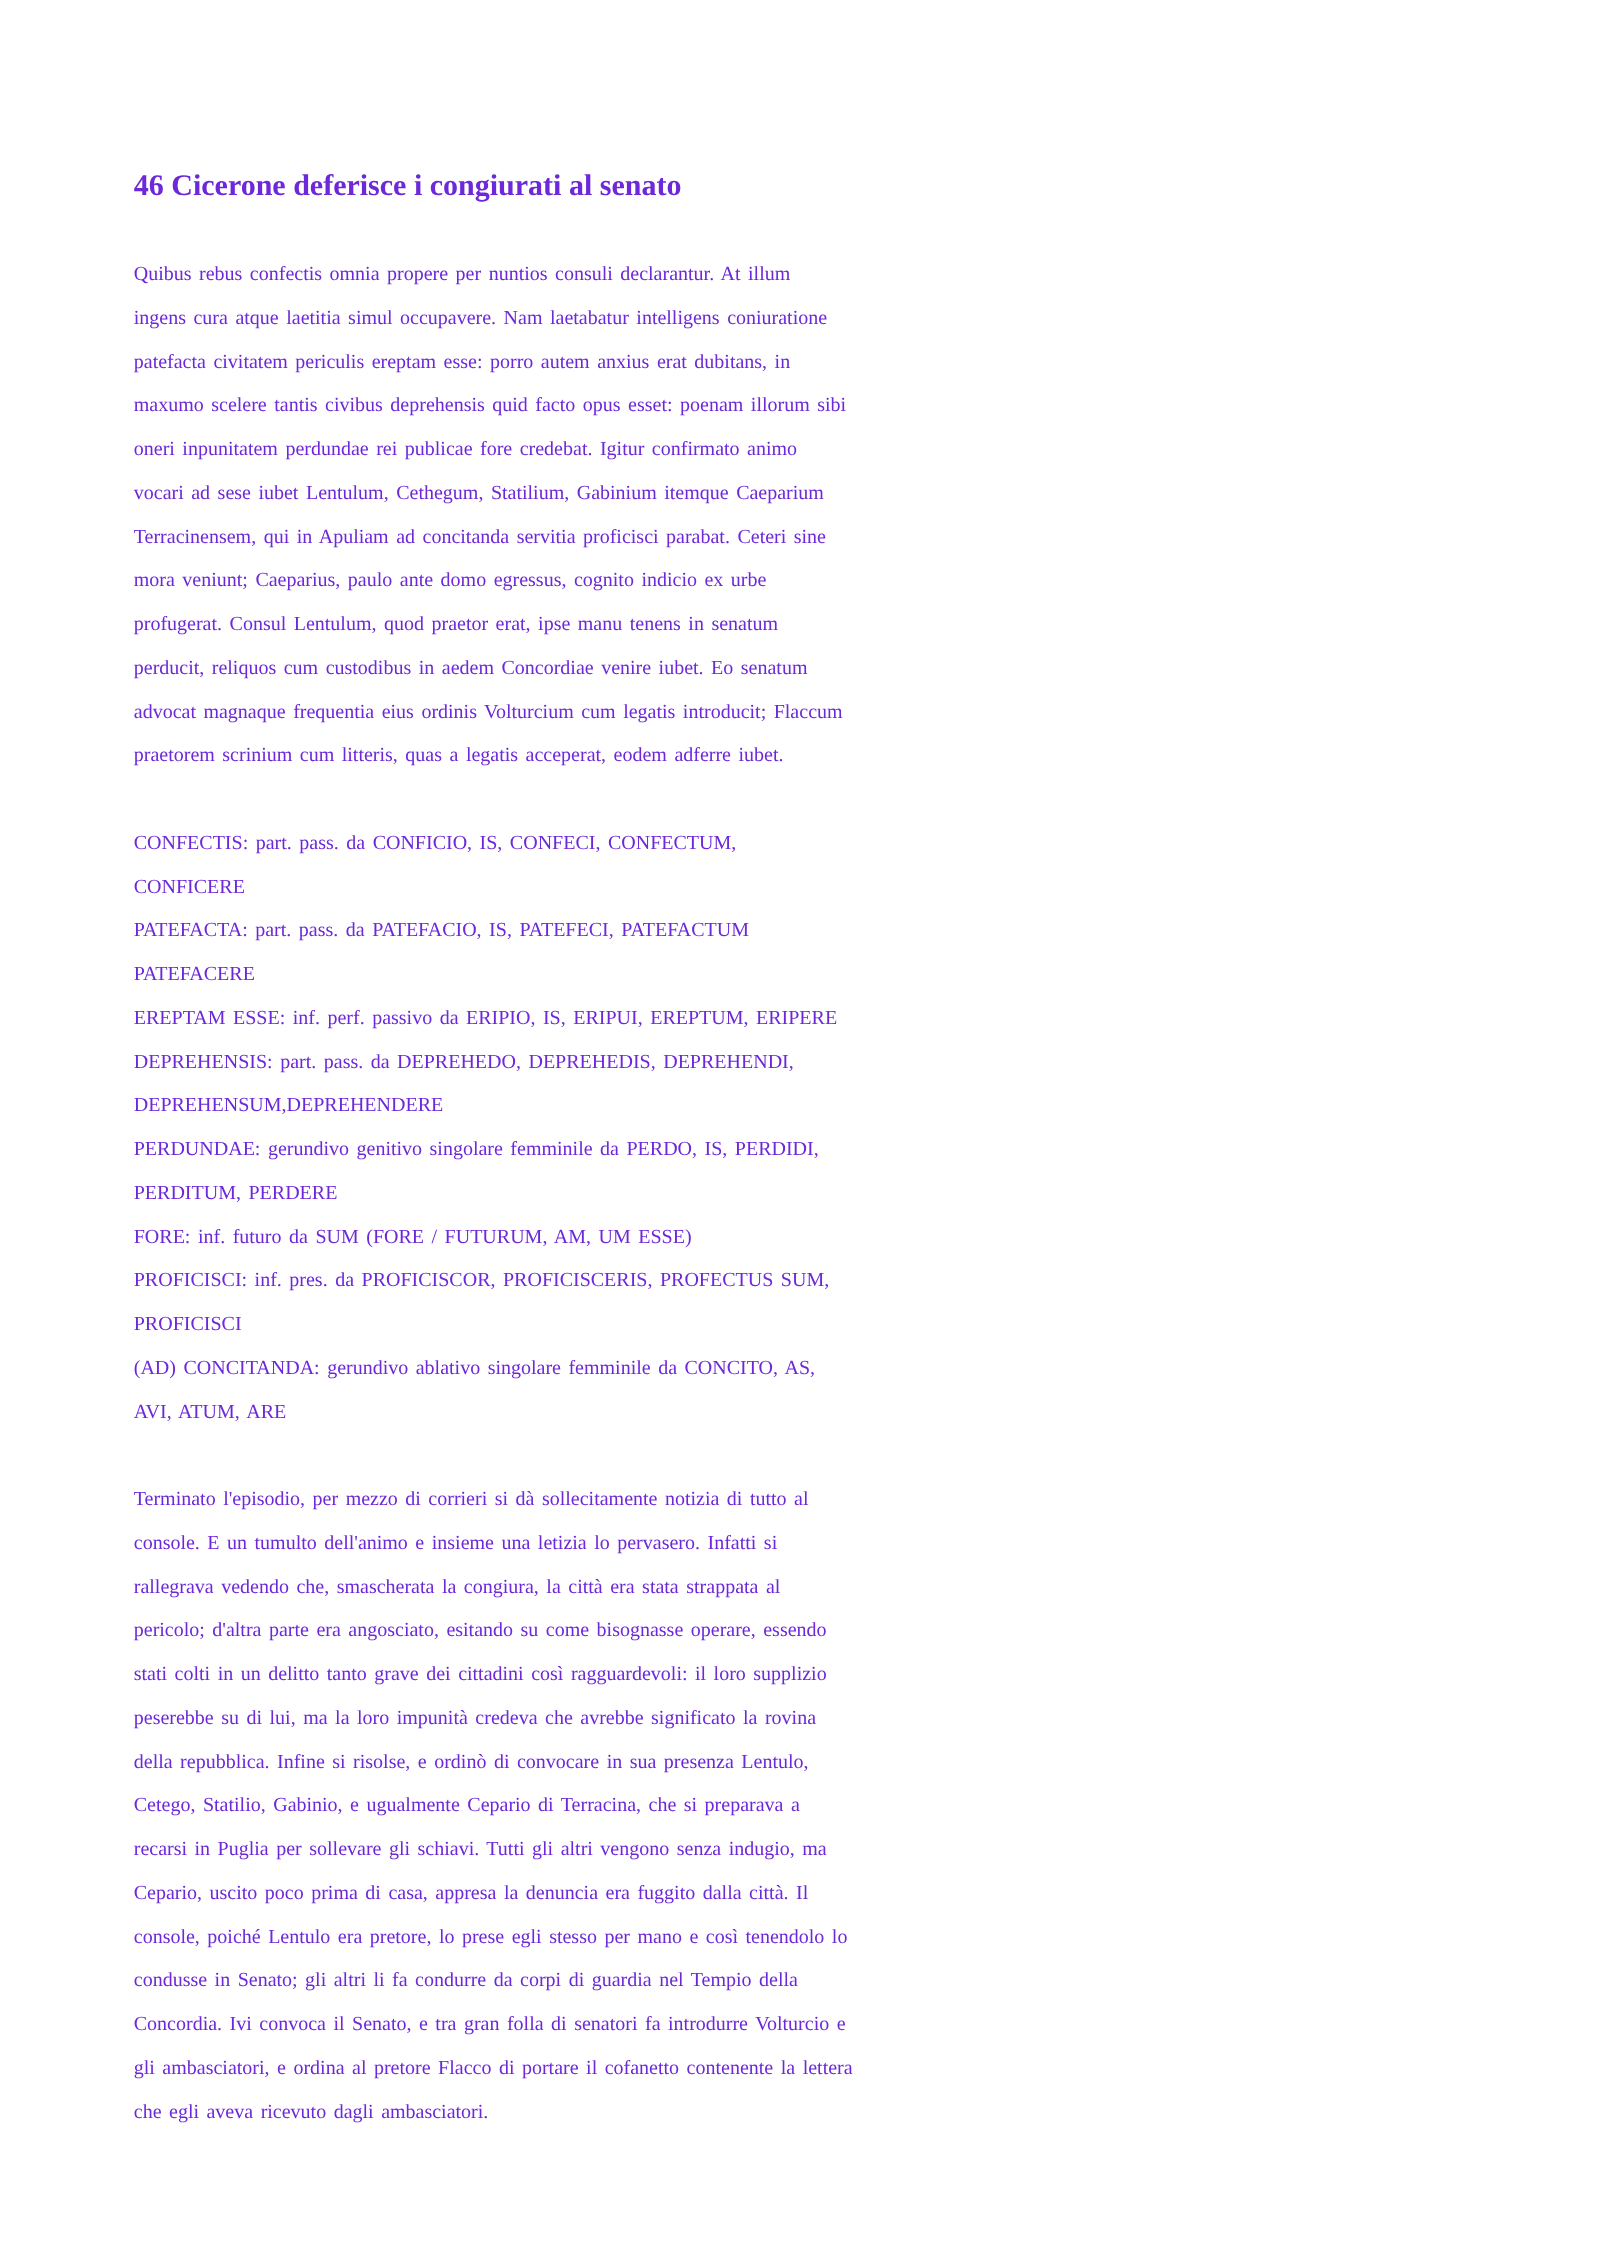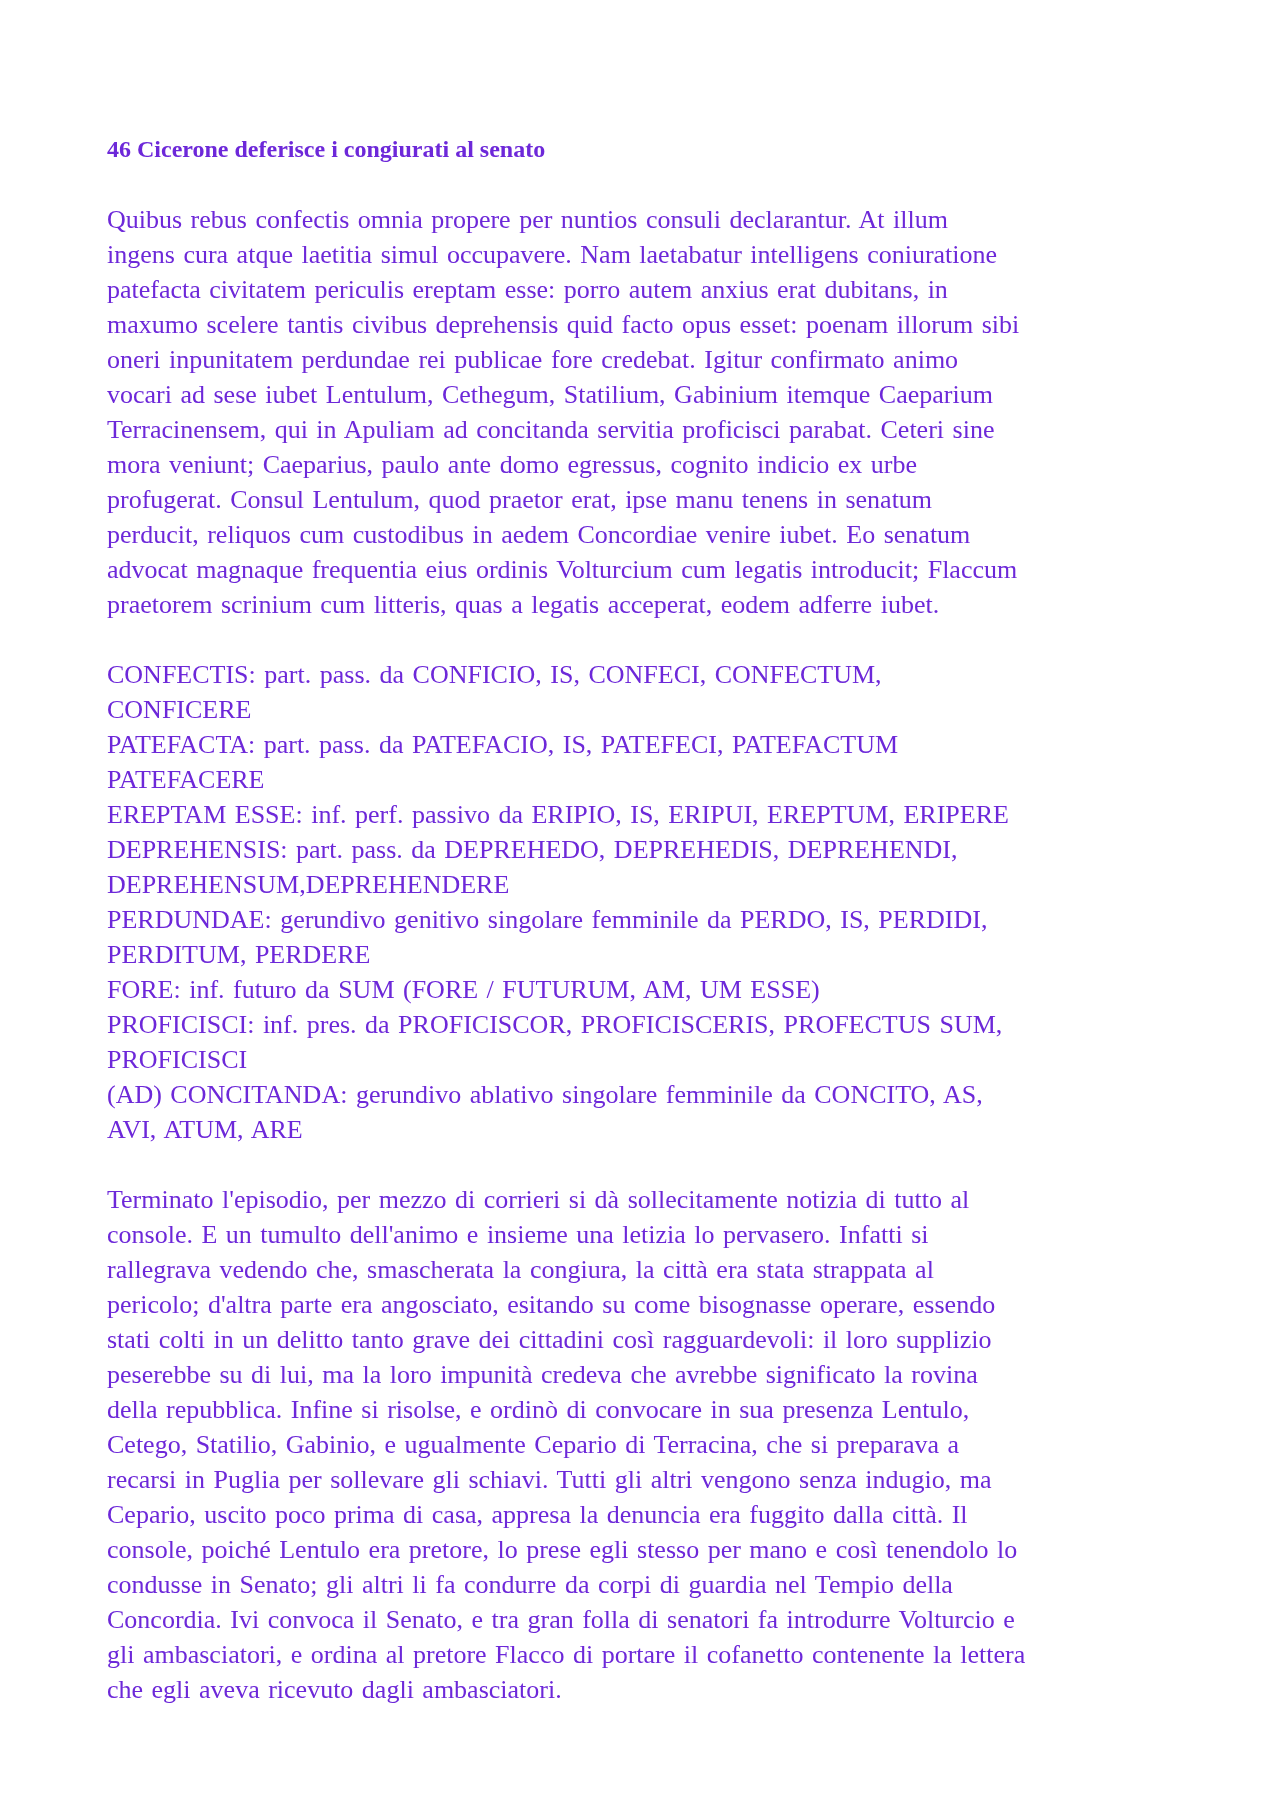--- a/index.html
+++ b/index.html
@@ -23,21 +23,21 @@
     top: 102px;
     width: 1100px;
   }
   .doc-title {
     font-size: 24px;
     font-weight: bold;
     line-height: 35px;
     margin: 0 0 35px 0;
   }
   .para {
-    font-size: 26px;
+    font-size: 16px;
     line-height: 35px;
     margin: 0 0 35px 0;
     white-space: pre-line;
     word-spacing: 2px;
   }
 </style>
 </head>
 <body>
 
 <div class="page">

